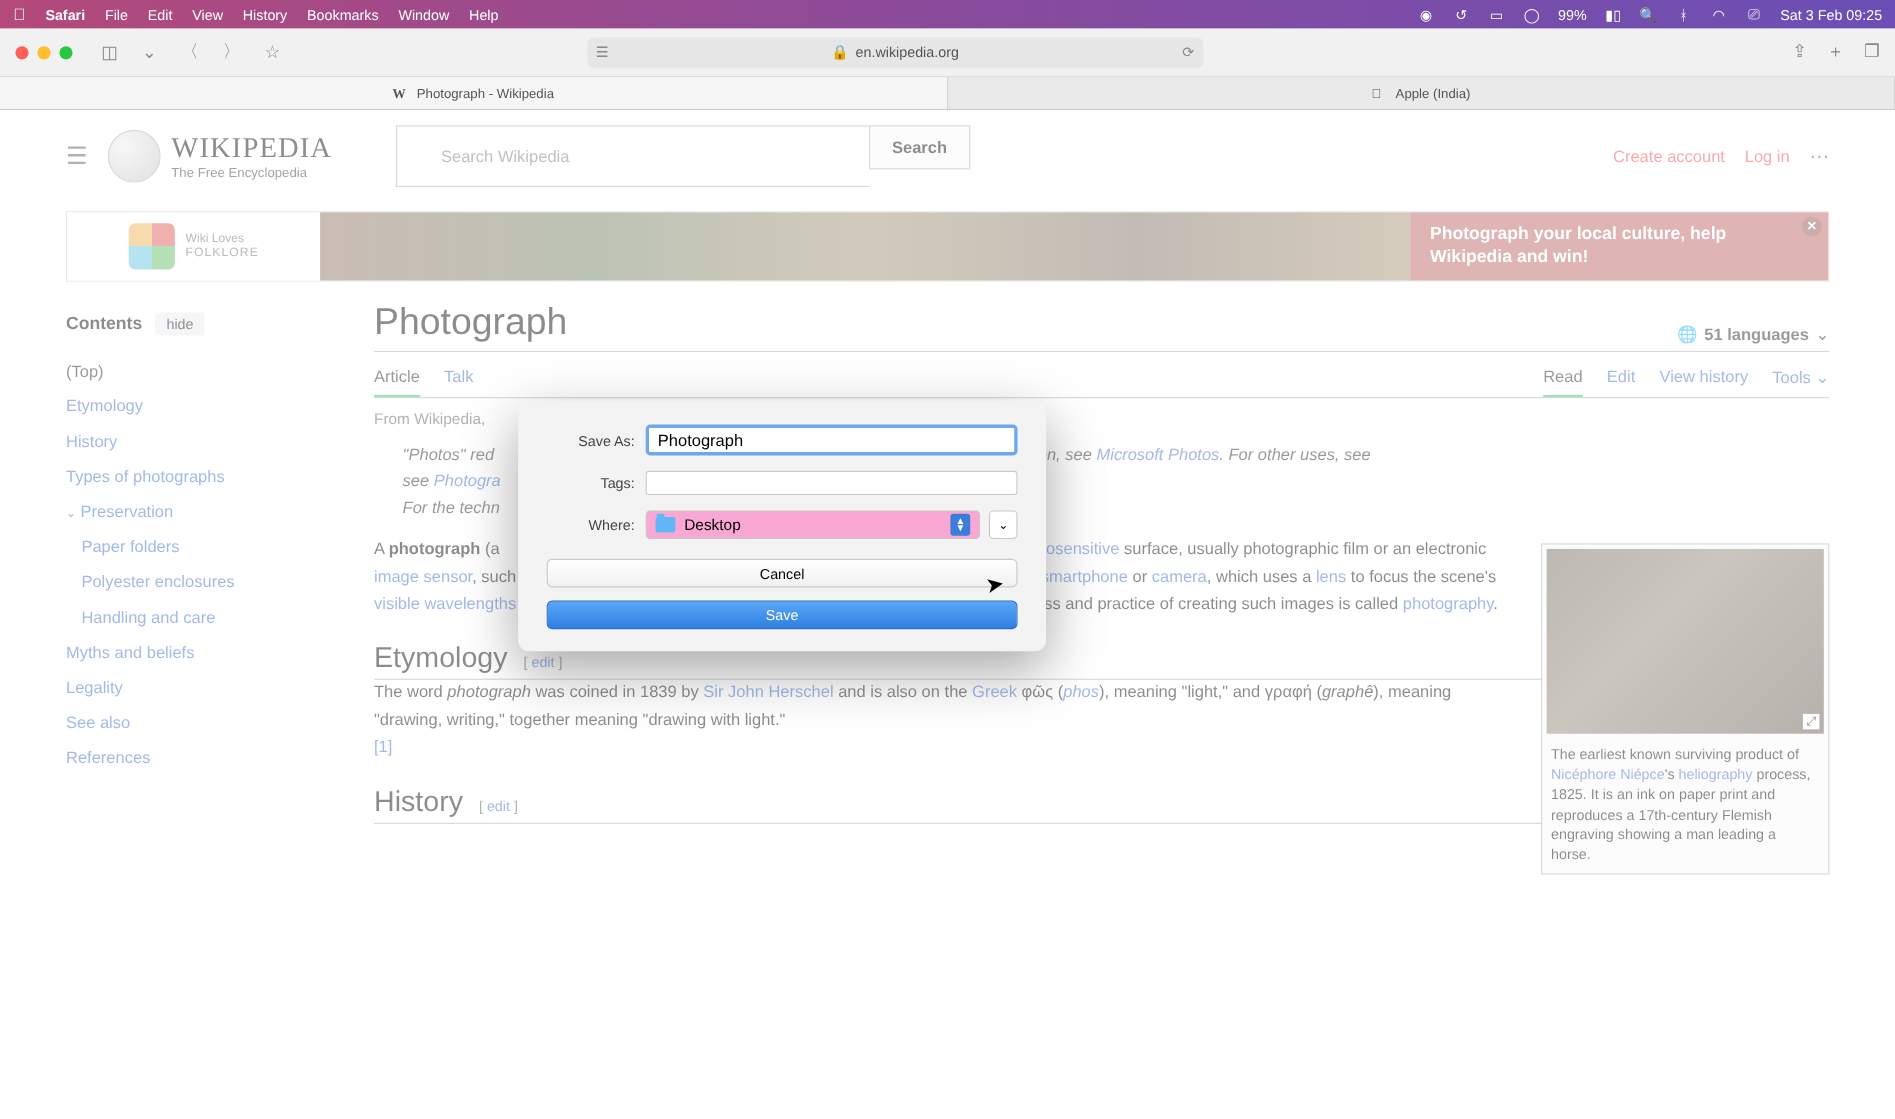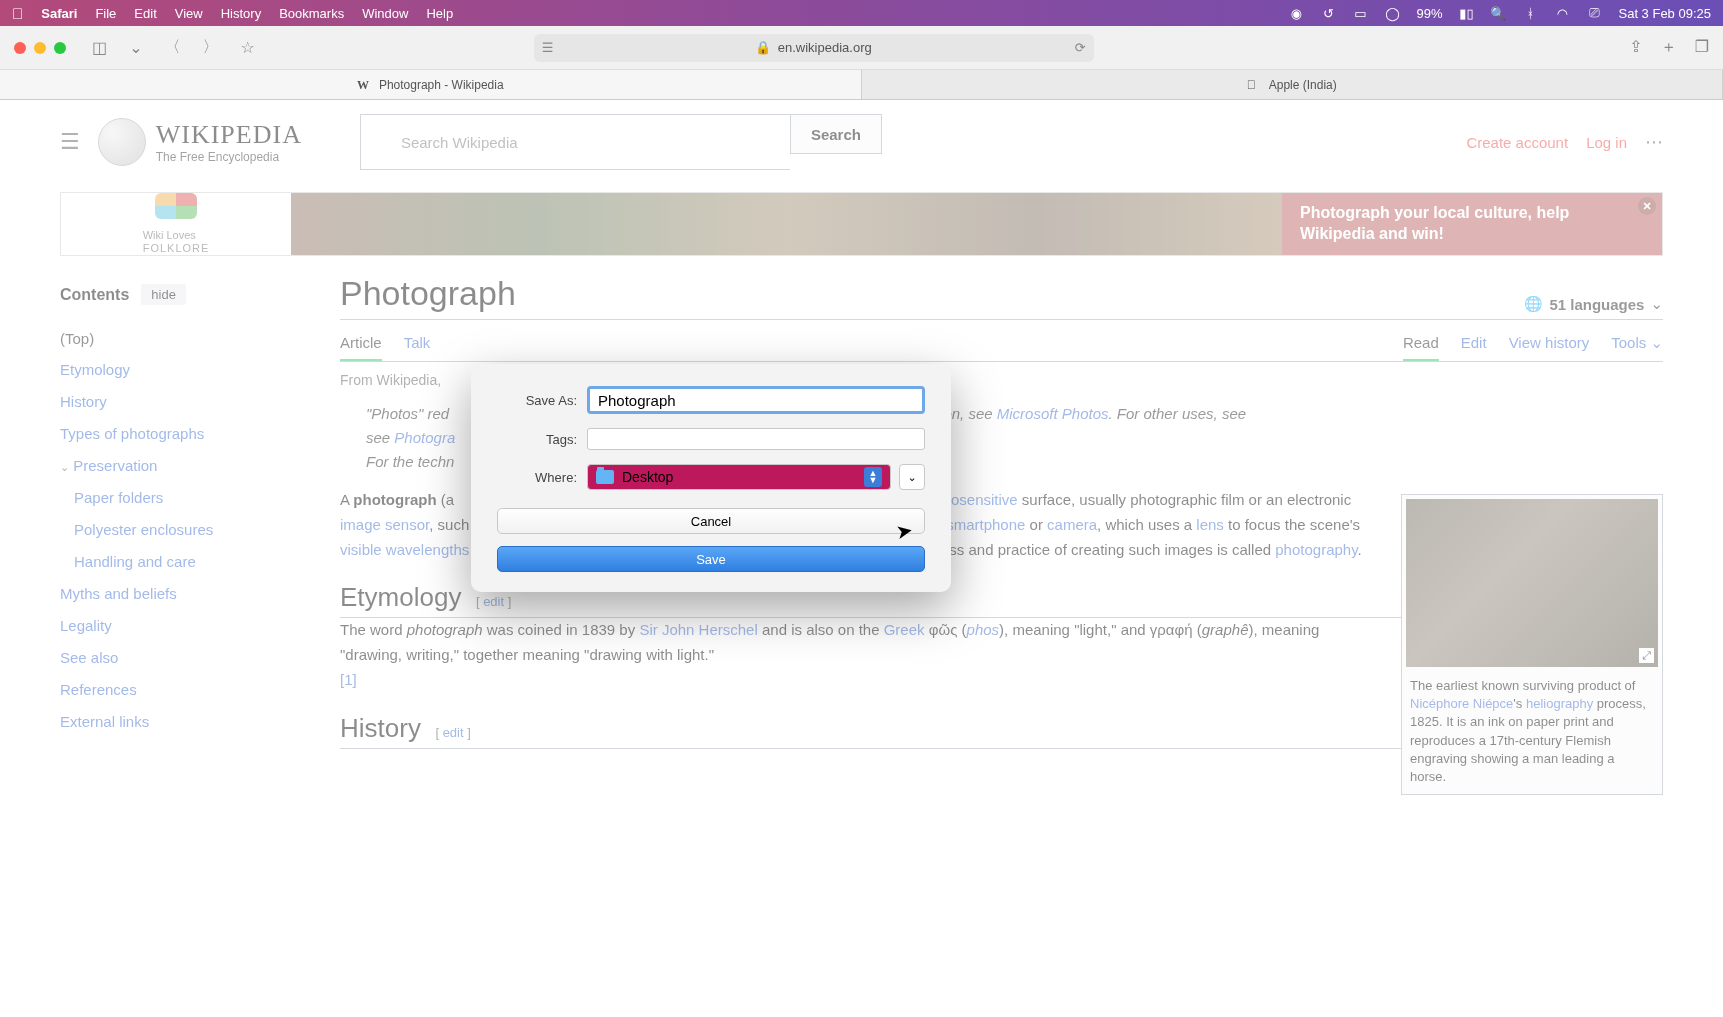--- a/index.html
+++ b/index.html
@@ -39,21 +39,21 @@
 .search-wrap{ display:flex; margin-left:40px;}
 .search-input{ width:430px; height:56px; border:1px solid #a2a9b1; border-right:none; padding:0 12px 0 40px; font-size:15px; position:relative;}
 .search-field{ position:relative;}
 .search-field .mag{ position:absolute; left:12px; top:10px; color:#555;}
 .search-btn{ height:40px; padding:0 20px; background:#f8f9fa; border:1px solid #a2a9b1; font-size:15px; font-weight:bold;}
 .acct-links{ margin-left:auto; display:flex; gap:18px; align-items:center; font-size:15px;}
 .acct-links a{ color:#ef4444; text-decoration:none;}
 .acct-links .more{ font-size:18px; color:#555;}
 
 .banner{ margin:8px 60px; height:64px; border:1px solid #ccc; display:flex; align-items:stretch;}
-.banner-left{ width:230px; display:flex; align-items:center; justify-content:center; gap:10px; background:#fff;flex-direction:column;}
+.banner-left{ width:230px; display:flex; align-items:center; justify-content:center; gap:10px; background:#fff;}
 .banner-left .puzzle{ width:42px; height:42px; background:conic-gradient(#d9534f 0 25%,#5cb85c 0 50%,#5bc0de 0 75%,#f0ad4e 0); border-radius:6px;}
 .banner-left .bt{ font-size:11px; color:#666; line-height:1.2;}
 .banner-mid{ flex:1; background:linear-gradient(90deg,#8a6d5b,#6b7a5b,#9b8a6b,#7a6b5b,#a38b6b);}
 .banner-right{ width:380px; background:#b55a5a; color:#fff; display:flex; align-items:center; padding:0 18px; position:relative; font-size:16px; font-weight:bold; line-height:1.3;}
 .banner-right .close{ position:absolute; top:4px; right:6px; width:18px; height:18px; border-radius:50%; background:rgba(0,0,0,.2); display:flex; align-items:center; justify-content:center; font-size:11px;}
 
 .body-cols{ display:flex; padding:10px 60px 0;}
 .toc{ width:280px; padding-right:20px;}
 .toc-head{ display:flex; align-items:center; gap:12px; margin:10px 0 18px;}
 .toc-head h3{ font-size:16px;}
@@ -88,21 +88,21 @@
 
 .dim{ position:absolute; inset:0; background:rgba(255,255,255,.55); pointer-events:none;}
 
 
 .dialog{ position:absolute; left:471px; top:364px; width:480px; background:#f3f3f3; border-radius:10px; box-shadow:0 18px 50px rgba(0,0,0,.35); padding:22px 26px 20px; z-index:10;}
 .drow{ display:flex; align-items:center; margin-bottom:14px;}
 .drow label{ width:80px; text-align:right; font-size:13px; color:#444; margin-right:10px;}
 .save-input{ flex:1; height:28px; border:3px solid #6fa8e8; border-radius:4px; padding:0 8px; font-size:15px; outline:none;}
 .tags-input{ flex:1; height:22px; border:1px solid #c9c9c9; border-radius:3px; background:#fff;}
 .where-sel{ flex:1; display:flex; gap:8px; align-items:center;}
-.where-btn{ flex:1; height:26px; background:#be185d; border:1px solid #c8c8c8; border-radius:4px; display:flex; align-items:center; padding:0 8px; gap:8px; font-size:14px; position:relative;}
+.where-btn{ flex:1; height:26px; background:#f9a8d4; border:1px solid #c8c8c8; border-radius:4px; display:flex; align-items:center; padding:0 8px; gap:8px; font-size:14px; position:relative;}
 .where-btn .folder{ width:18px; height:14px; background:#64b5f6; border-radius:2px; position:relative;}
 .where-btn .folder::before{ content:''; position:absolute; top:-3px; left:1px; width:7px; height:3px; background:#64b5f6; border-radius:1px 1px 0 0;}
 .where-btn .arrows{ margin-left:auto; width:18px; height:20px; background:#3b7dd8; border-radius:3px; color:#fff; font-size:9px; display:flex; flex-direction:column; align-items:center; justify-content:center; line-height:.8;}
 .expand-btn{ width:26px; height:26px; border:1px solid #c8c8c8; border-radius:4px; background:#fff; display:flex; align-items:center; justify-content:center; font-size:11px;}
 .dbtns{ display:flex; gap:12px; margin-top:18px;flex-direction:column;}
 .dbtn{ min-width:82px; height:26px; border-radius:5px; font-size:13px; border:1px solid #c8c8c8; background:linear-gradient(#fff,#f1f1f1);}
 .dbtn.primary{ background:linear-gradient(#5aa7f7,#2f7fe0); color:#fff; border:1px solid #2a6fc7;}
 
 .cursor{ position:absolute; left:896px; top:519px; font-size:20px; color:#000; z-index:20; transform:rotate(-10deg);}
 </style>
@@ -219,21 +219,20 @@
         <li><a>History</a></li>
         <li><a>Types of photographs</a></li>
         <li><span class="caret">⌄</span><a>Preservation</a></li>
         <li class="sub"><a>Paper folders</a></li>
         <li class="sub"><a>Polyester enclosures</a></li>
         <li class="sub"><a>Handling and care</a></li>
         <li><a>Myths and beliefs</a></li>
         <li><a>Legality</a></li>
         <li><a>See also</a></li>
         <li><a>References</a></li>
-        <li><a>External links</a></li>
       </ul>
     </nav>
 
     <article class="article">
       <h1>
         <span>Photograph</span>
         <span class="lang-btn">
           <span>🌐</span>
           <span style="font-weight:bold;">51 languages</span>
           <span>⌄</span>

